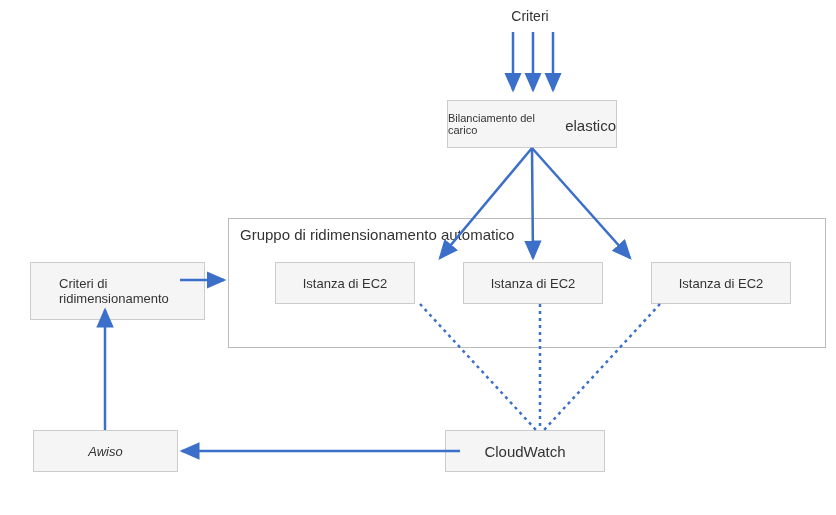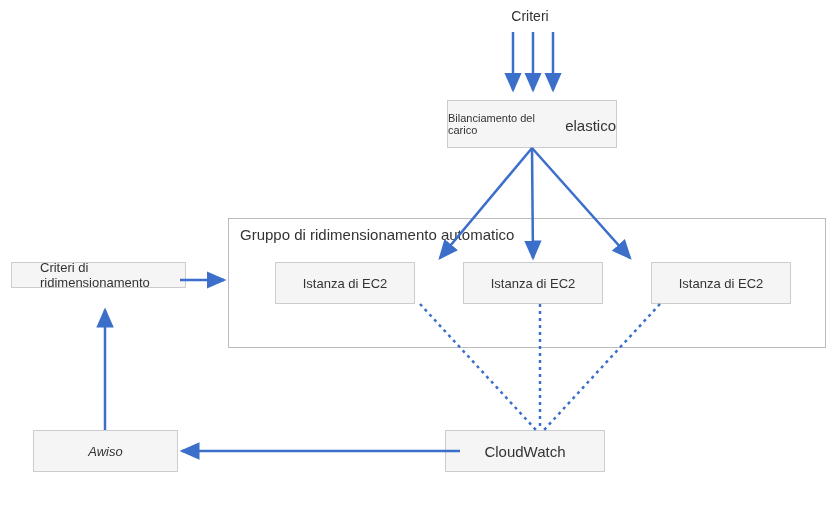--- a/index.html
+++ b/index.html
@@ -66,21 +66,21 @@
 <div class="box" style="left:275px; top:262px; width:140px; height:42px;">
   <span>Istanza di EC2</span>
 </div>
 <div class="box" style="left:463px; top:262px; width:140px; height:42px;">
   <span>Istanza di EC2</span>
 </div>
 <div class="box" style="left:651px; top:262px; width:140px; height:42px;">
   <span>Istanza di EC2</span>
 </div>
 
-<div class="box" style="left:11px; top:262px; width:175px; height:26px;padding-left:28px;">
+<div class="box" style="left:30px; top:262px; width:175px; height:58px;padding-left:28px;">
   <span>Criteri di ridimensionamento</span>
 </div>
 
 <div class="box" style="left:33px; top:430px; width:145px; height:42px;font-style:italic;">
   <span>Awiso</span>
 </div>
 
 <div class="box" style="left:445px; top:430px; width:160px; height:42px; font-size:15px;">
   <span>CloudWatch</span>
 </div>

